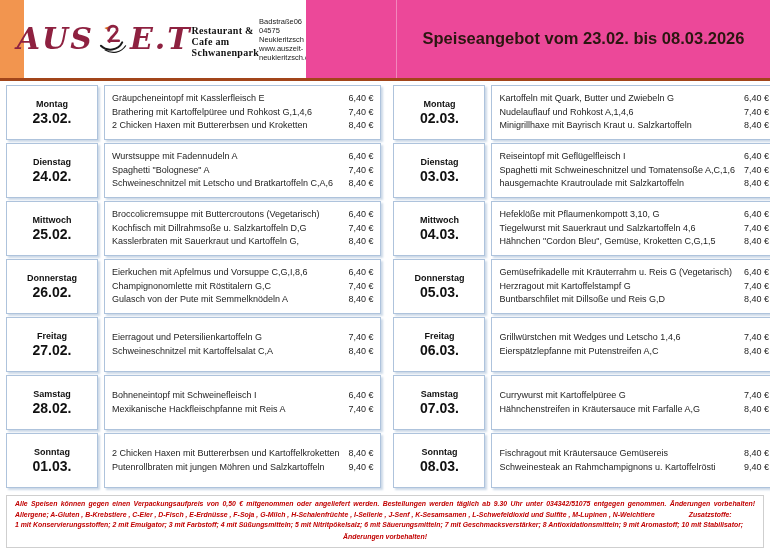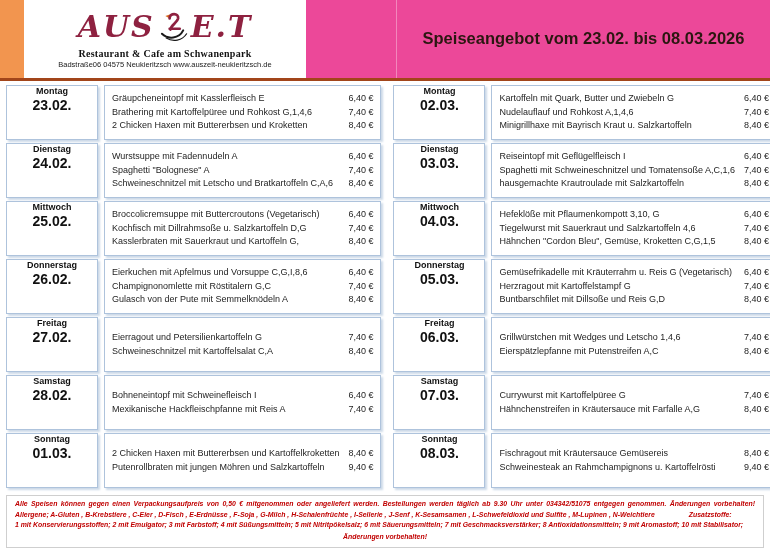--- a/index.html
+++ b/index.html
@@ -3,39 +3,39 @@
 <meta charset="utf-8">
 <style>
   html,body{margin:0;padding:0;background:#fff;}
   .page{position:relative;width:770px;height:560px;background:#ffffff;overflow:hidden;
         font-family:"Liberation Sans",sans-serif;}
 
   
   .header{position:relative;height:78px;border-bottom:3px solid #a2451a;background:#ffffff;}
   .accent-strip{position:absolute;left:0;top:0;width:24px;height:78px;background:#f2954f;}
   .logo{position:absolute;left:24px;top:0;width:282px;height:78px;background:#fff;
-        display:flex;flex-direction:column;align-items:center;justify-content:center;}
+        display:flex;flex-direction:row;align-items:center;justify-content:center;}
   .logo-name{display:flex;align-items:center;gap:2px;color:#8e2140;
              font-family:"DejaVu Serif",serif;font-style:italic;font-weight:bold;
              font-size:30px;letter-spacing:2px;line-height:1;}
   .logo-name .swan{width:34px;height:34px;margin:0 -1px;}
   .logo-subtitle{font-family:"Liberation Serif",serif;font-weight:bold;font-size:10px;
                  color:#111;margin-top:4px;letter-spacing:.3px;}
   .logo-address{font-size:7.5px;font-weight:normal;color:#222;margin-top:1px;}
   .title-banner{position:absolute;left:306px;right:0;top:0;bottom:0;background:#ec4899;display:flex;}
   .banner-spacer{width:90px;border-right:1px solid rgba(255,255,255,.35);}
   .banner-text{flex:1;display:flex;flex-direction:column;align-items:center;justify-content:center;
                color:#2b1710;font-weight:bold;font-size:16.5px;line-height:1.55;text-align:center;}
 
   
   .menu-grid{display:grid;grid-template-columns:1fr 1fr;column-gap:12px;padding:4px 6px 0 6px;}
   .menu-column{display:block;}
   .menu-row{display:grid;grid-template-columns:92px 1fr;column-gap:6px;height:55px;margin-bottom:3px;}
   .day-cell{background:#fff;border:1px solid #aec3dc;box-shadow:1.5px 1.5px 2px #ccd9e8;
-            text-align:center;padding-top:0;}
+            text-align:center;padding-top:13px;}
   .day-name{font-size:9px;font-weight:bold;color:#111;}
   .day-date{font-size:14px;font-weight:bold;color:#111;margin-top:1px;}
   .dish-box{background:#fff;border:1px solid #aec3dc;box-shadow:1.5px 1.5px 2px #ccd9e8;
             padding:2px 7px;display:flex;flex-direction:column;justify-content:center;}
   .dish-line{display:flex;justify-content:space-between;align-items:baseline;
              font-size:9px;line-height:1.55;color:#242424;white-space:nowrap;}
   .dish-name{flex:1;overflow:hidden;}
   .dish-price{text-align:right;min-width:34px;}
 
   

